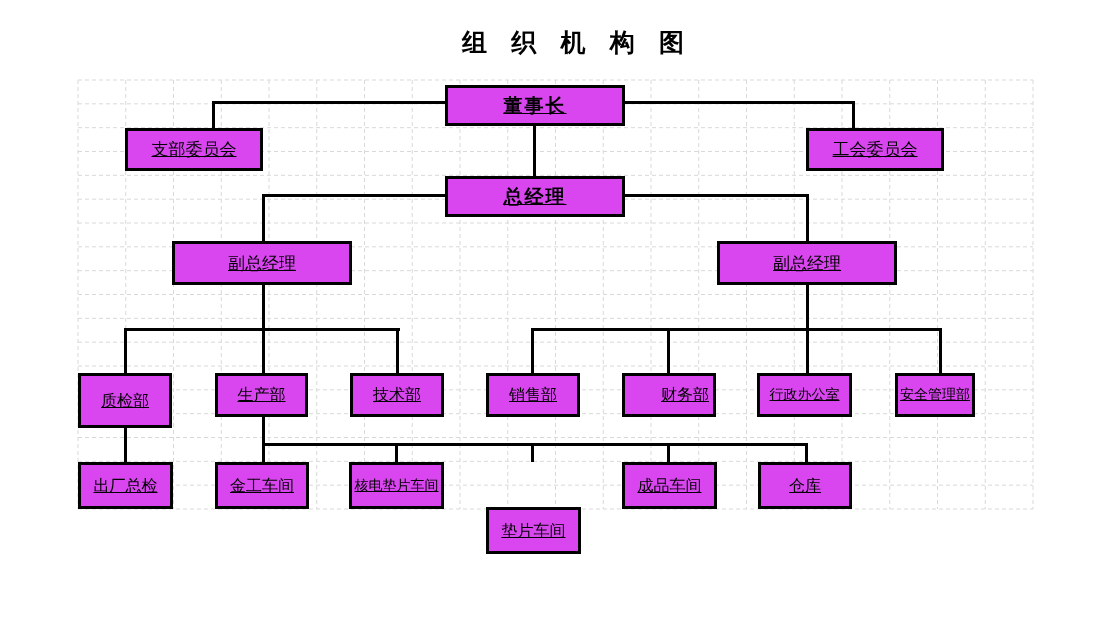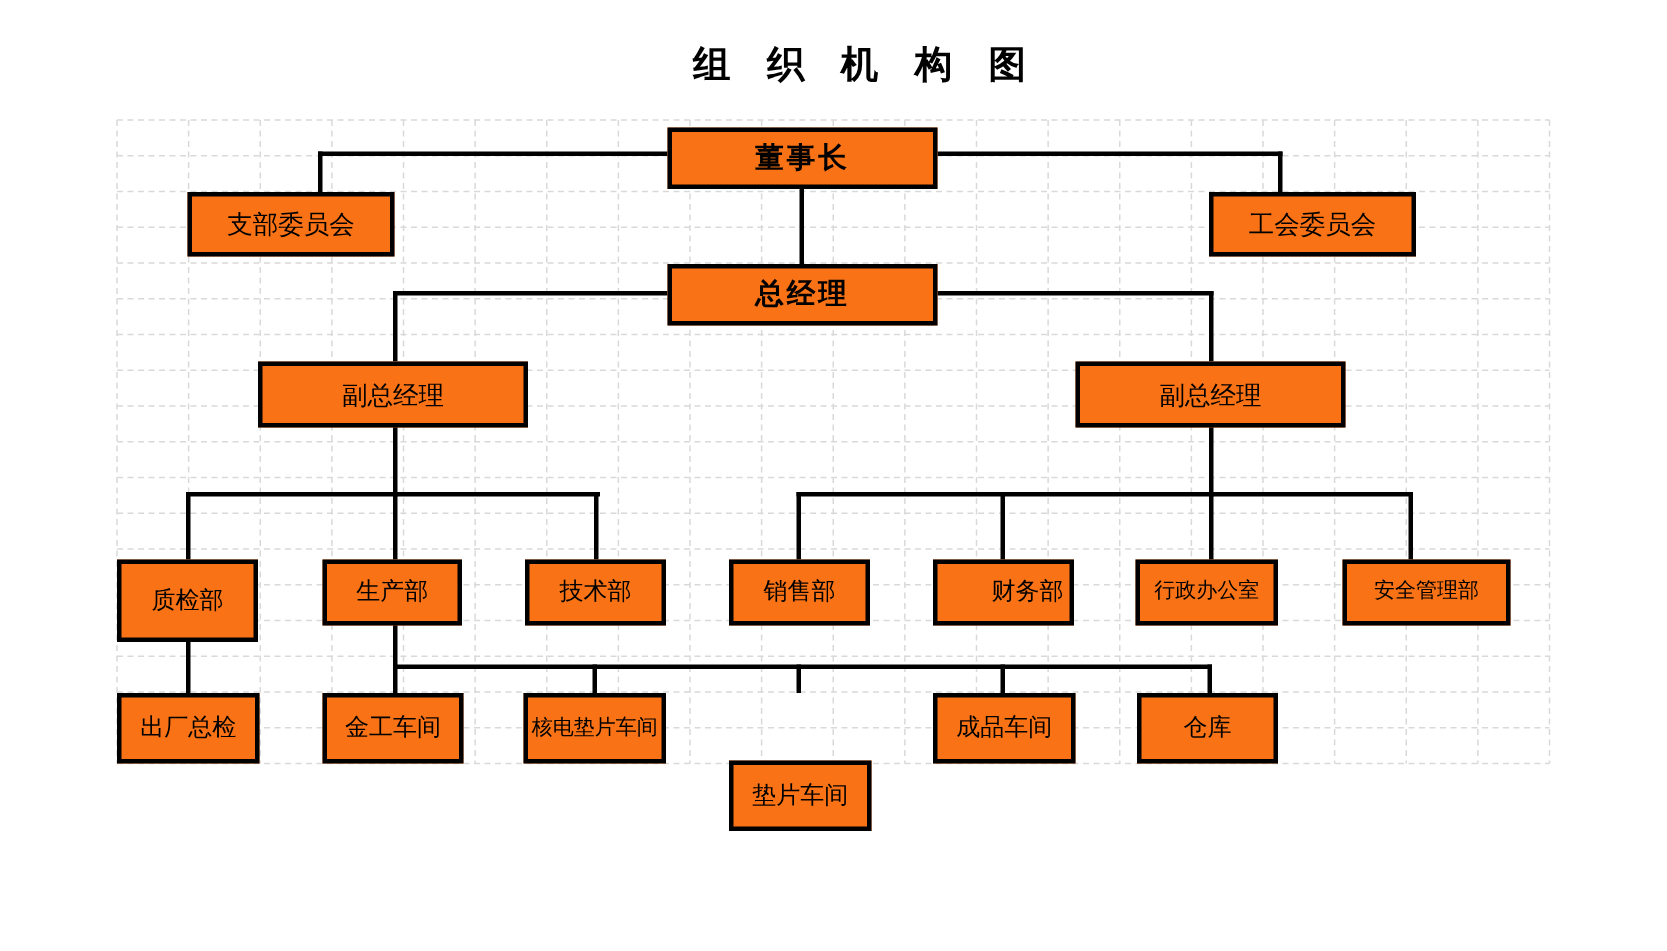--- a/index.html
+++ b/index.html
@@ -11,24 +11,25 @@
   }
   #stage{position:absolute;inset:0;}
   #grid-svg{position:absolute;left:0;top:0;}
   .page-title{
     position:absolute;left:0;top:26px;width:1111px;
     text-align:center;font-size:25px;font-weight:bold;
     letter-spacing:9px;color:#000;padding-left:22px;
   }
   .node{
     position:absolute;box-sizing:border-box;
-    border:3px solid #000;background:#f97316;
+    border:3px solid #000;background:#d946ef;
     display:flex;align-items:center;justify-content:center;
     font-size:16px;line-height:1;white-space:nowrap;
     z-index:3;
+    text-decoration:underline;
   }
   .node.lg{font-size:19px;font-weight:bold;letter-spacing:2px;}
   .node.md{font-size:17px;}
   .node.sm{font-size:14px;}
   .node.xs{font-size:14px;}
   .conn{position:absolute;background:#000;z-index:2;}
 </style>
 </head>
 <body>
 
@@ -118,21 +119,21 @@
   <div class="node md" style="left:806px;top:128px;width:138px;height:43px;">工会委员会</div>
   <div class="node lg" style="left:445px;top:176px;width:180px;height:41px;">总经理</div>
   <div class="node md" style="left:172px;top:241px;width:180px;height:44px;">副总经理</div>
   <div class="node md" style="left:717px;top:241px;width:180px;height:44px;">副总经理</div>
   <div class="node" style="left:78px;top:373px;width:94px;height:55px;">质检部</div>
   <div class="node" style="left:215px;top:373px;width:93px;height:44px;">生产部</div>
   <div class="node" style="left:350px;top:373px;width:94px;height:44px;">技术部</div>
   <div class="node" style="left:486px;top:373px;width:94px;height:44px;">销售部</div>
   <div class="node" style="left:622px;top:373px;width:94px;height:44px;padding-left:32px;">财务部</div>
   <div class="node sm" style="left:757px;top:373px;width:95px;height:44px;">行政办公室</div>
-  <div class="node sm" style="left:895px;top:373px;width:112px;height:44px;">安全管理部</div>
+  <div class="node sm" style="left:895px;top:373px;width:80px;height:44px;">安全管理部</div>
   <div class="node" style="left:78px;top:462px;width:95px;height:47px;">出厂总检</div>
   <div class="node" style="left:215px;top:462px;width:94px;height:47px;">金工车间</div>
   <div class="node xs" style="left:349px;top:462px;width:95px;height:47px;">核电垫片车间</div>
   <div class="node" style="left:486px;top:462px;width:95px;height:47px;margin-top:45px;">垫片车间</div>
   <div class="node" style="left:758px;top:462px;width:94px;height:47px;">仓库</div>
   <div class="node" style="left:622px;top:462px;width:95px;height:47px;">成品车间</div>
 
 </div>
 
 </body></html>

